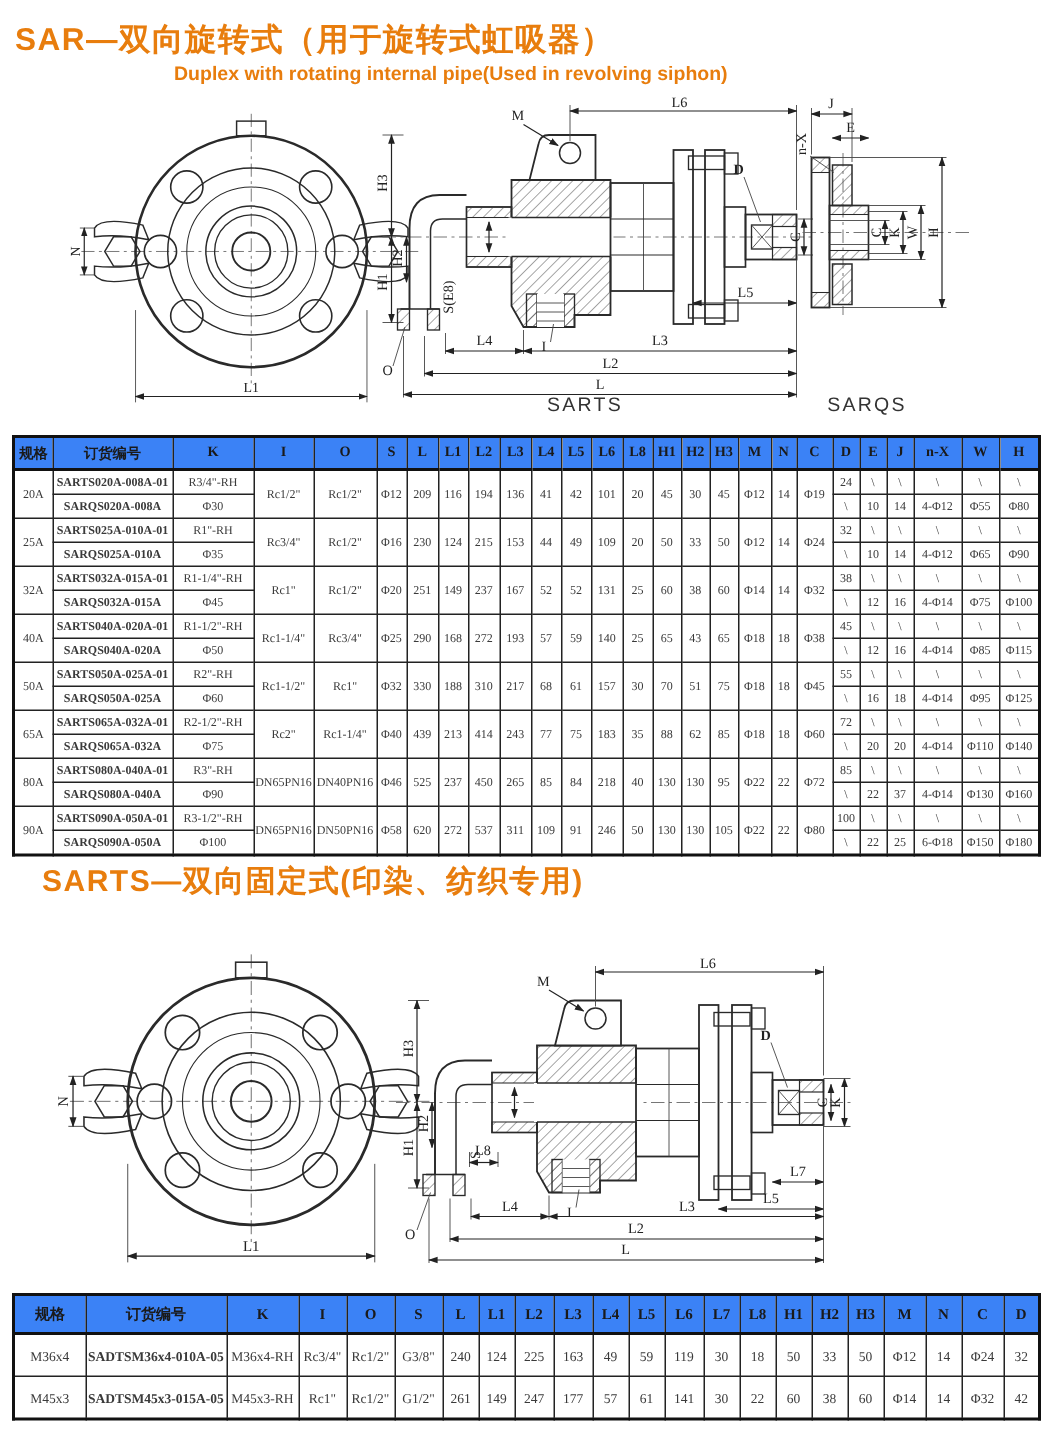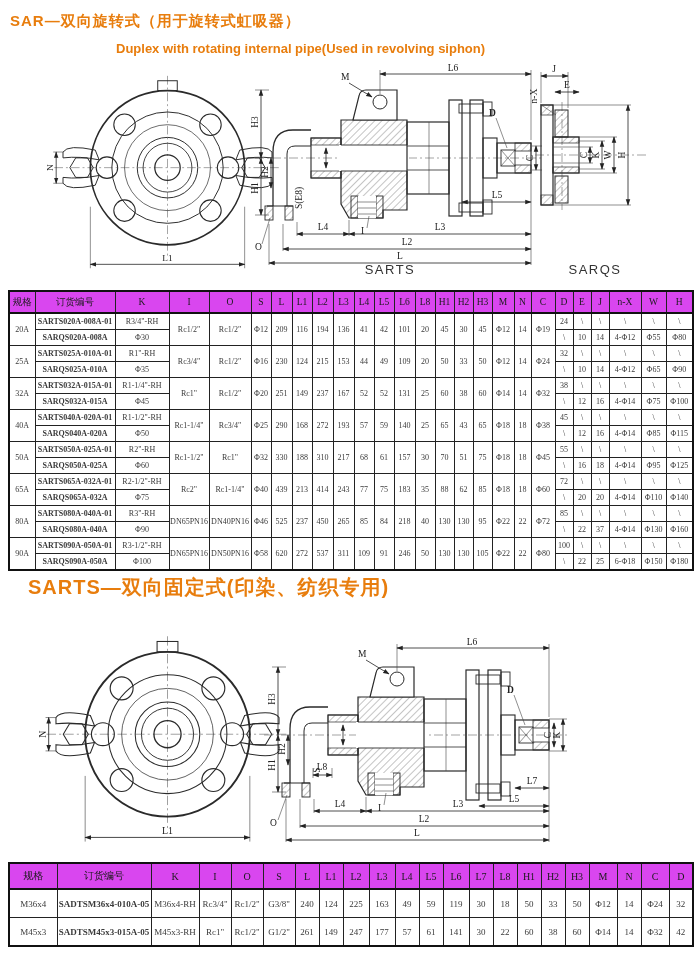--- a/index.html
+++ b/index.html
@@ -1,34 +1,34 @@
 <!DOCTYPE html>
 <html><head>
 <meta charset="utf-8">
 <style>
   html,body{margin:0;padding:0;background:#fff;}
   #page{position:relative;width:700px;height:958px;background:#ffffff;overflow:hidden;
         font-family:"Liberation Serif",serif;}
   .title{position:absolute;color:#e87d0d;font-weight:bold;font-family:"Liberation Sans",sans-serif;white-space:nowrap;}
-  .t-main{font-size:15px;letter-spacing:1px;}
+  .t-main{font-size:21px;letter-spacing:1px;}
   .t-sub{font-size:13px;letter-spacing:0;}
   .caption{position:absolute;font-family:"Liberation Sans",sans-serif;font-size:13px;color:#333;
            letter-spacing:1.5px;text-align:center;width:100px;}
   svg{position:absolute;overflow:visible;}
   svg text{font-family:"Liberation Serif",serif;font-size:9.5px;fill:#222;}
   .ln{stroke:#2a2a2a;fill:none;}
   .thin{stroke:#444;stroke-width:0.6;fill:none;}
   .cl{stroke:#666;stroke-width:0.6;fill:none;stroke-dasharray:9 3 2 3;}
   .dim{stroke:#222;stroke-width:0.8;fill:none;}
   table{border-collapse:collapse;table-layout:fixed;border:2px solid #111;background:#fff;}
   td,th{border:1px solid #222;text-align:center;vertical-align:middle;overflow:hidden;
         white-space:nowrap;padding:0;}
   #t1{position:absolute;left:8px;top:290px;width:684px;}
   #t2{position:absolute;left:8px;top:862px;width:684px;}
-  thead th{background:#d946ef;font-weight:normal;font-size:9.5px;color:#1a1a1a;border-bottom:2px solid #111;margin-left:32px;}
+  thead th{background:#3b82f6;font-weight:bold;font-size:9.5px;color:#1a1a1a;border-bottom:2px solid #111;margin-left:32px;}
   #t1 thead th{height:20px;}
   #t2 thead th{height:24px;font-size:10px;}
   #t1 tbody td{font-size:8px;height:15px;color:#3a3a3a;}
   #t2 tbody td{font-size:9px;height:27px;color:#3a3a3a;}
   .code{font-weight:bold;color:#1d1d1d;}
 </style>
 </head>
 <body>
 
 <div id="page">
@@ -231,21 +231,21 @@
     <line class="thin" x1="46" y1="115" x2="84" y2="115"></line>
     <line class="dim" x1="81" y1="79" x2="81" y2="115" marker-start="url(#a3)" marker-end="url(#a3)"></line>
     <text transform="rotate(-90 78,97)" x="78" y="97" text-anchor="middle">W</text>
     <line class="thin" x1="20" y1="47" x2="98" y2="47"></line>
     <line class="thin" x1="20" y1="147" x2="98" y2="147"></line>
     <line class="dim" x1="95" y1="47" x2="95" y2="147" marker-start="url(#a3)" marker-end="url(#a3)"></line>
     <text transform="rotate(-90 92,97)" x="92" y="97" text-anchor="middle">H</text>
   </svg>
 
   <div class="caption" style="left:340px;top:262px;">SARTS</div>
-  <div class="caption" style="left:545px;top:262px;">SARQS</div>
+  <div class="caption" style="left:528px;top:262px;">SARQS</div>
 
   <table id="t1">
       <colgroup>
         <col style="width: 26px;">
         <col style="width: 80px;">
         <col style="width: 54px;">
         <col style="width: 40px;">
         <col style="width: 42px;">
         <col style="width: 20px;">
         <col style="width: 21px;">

